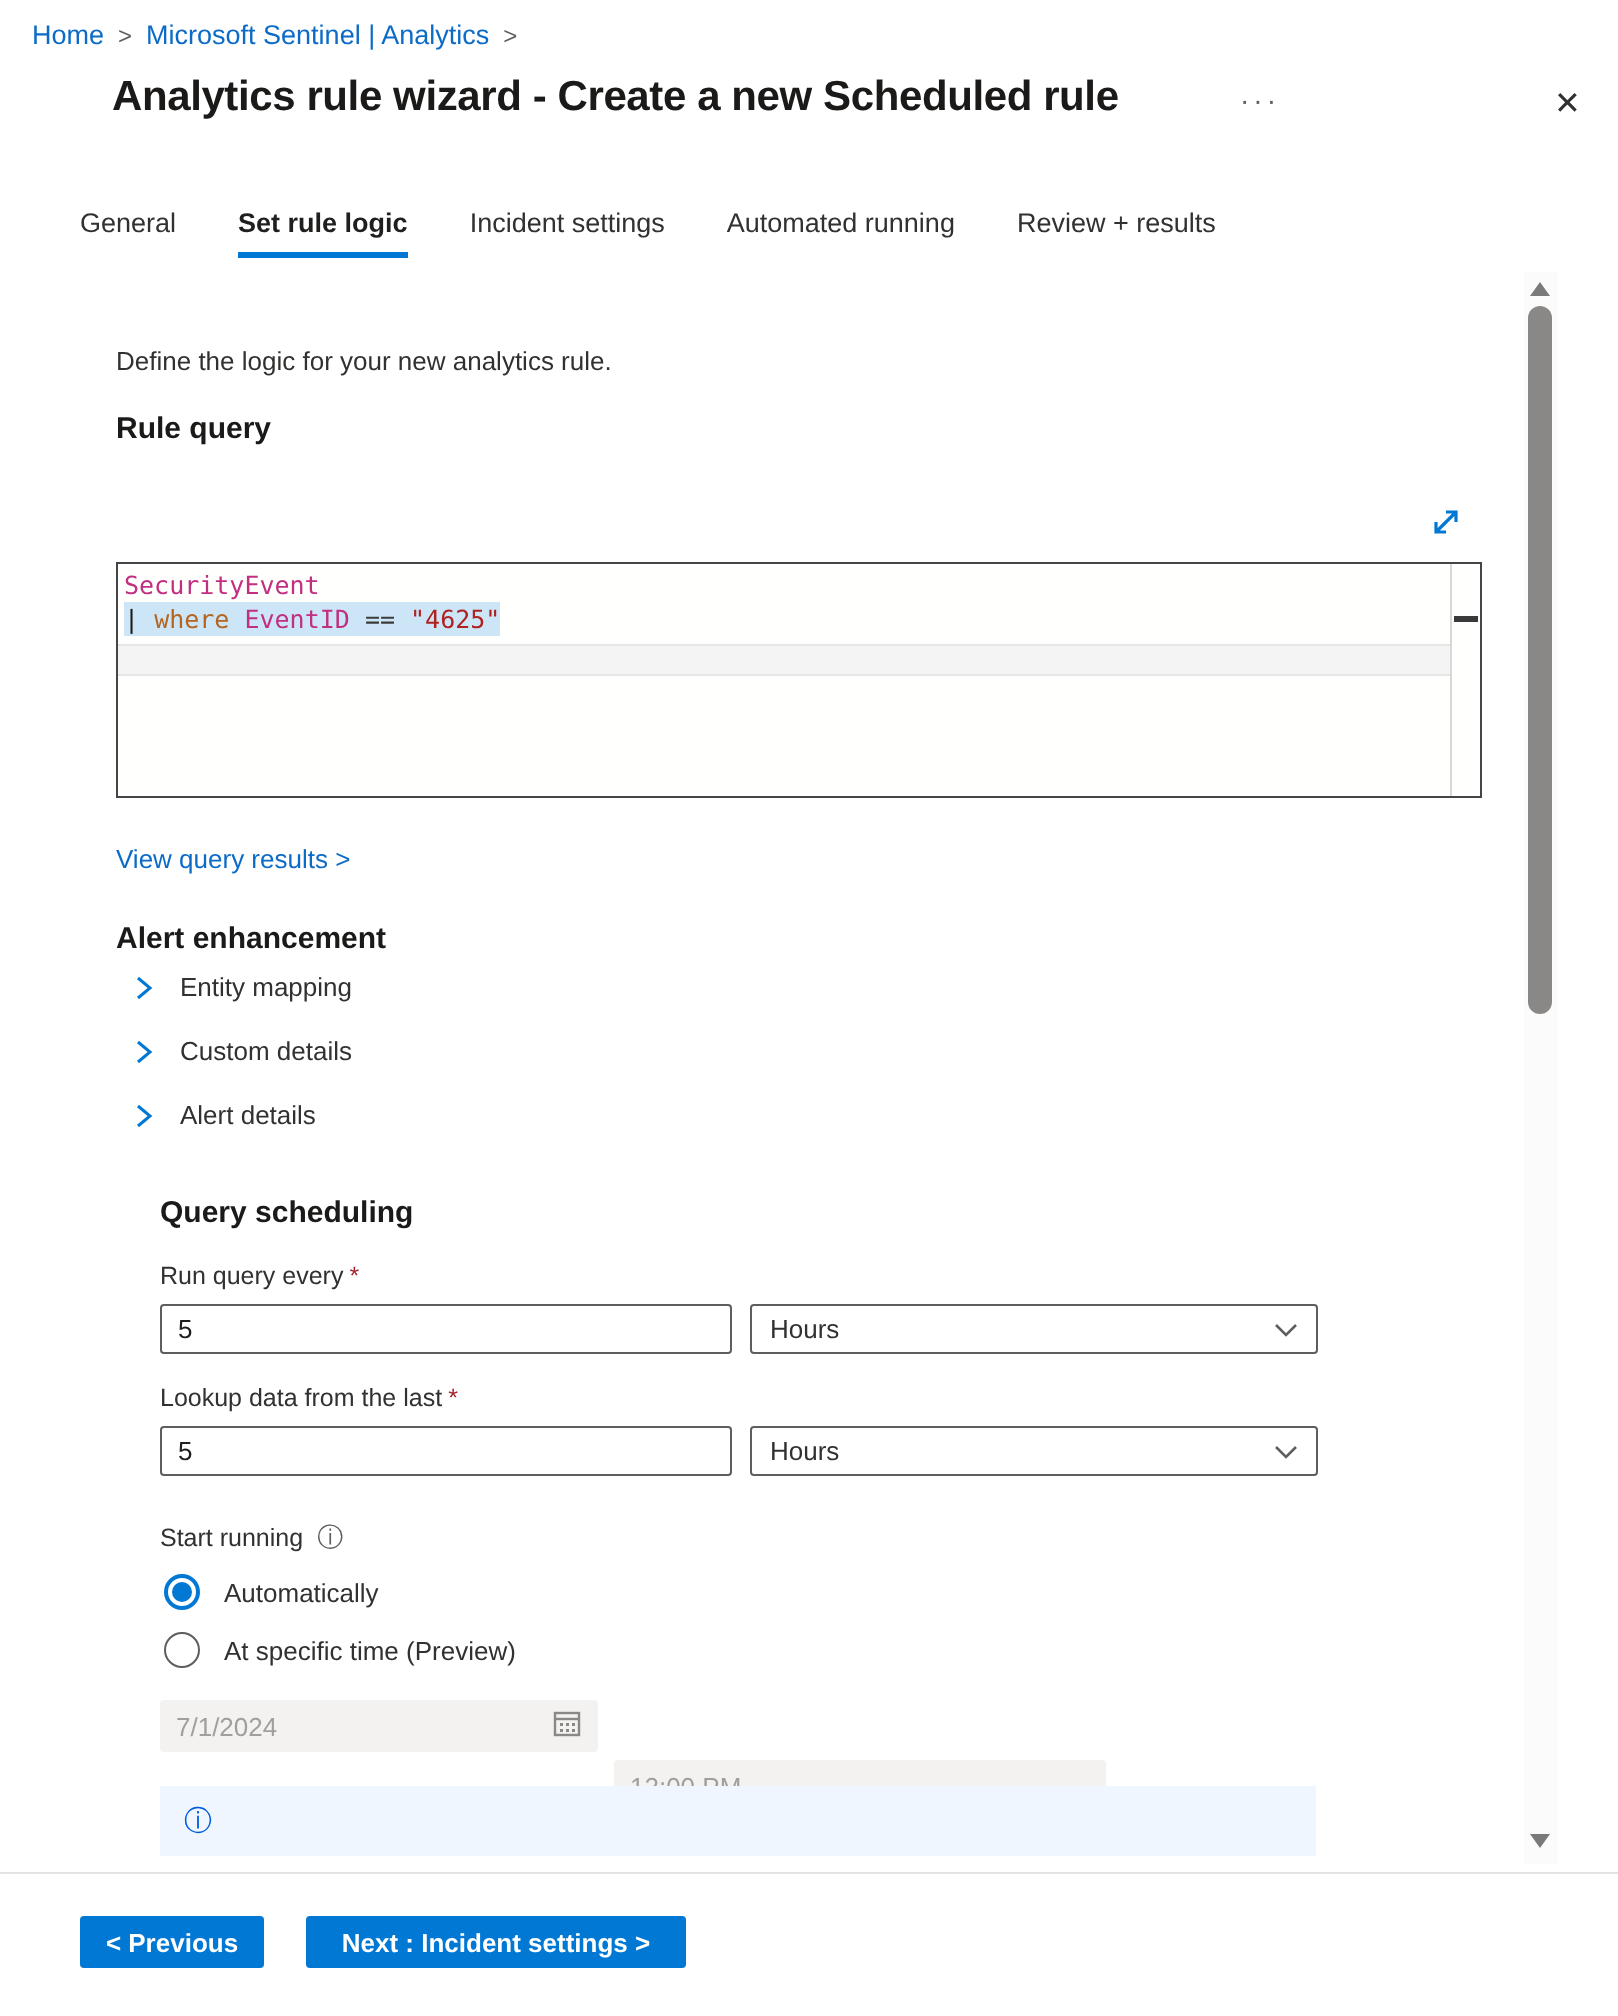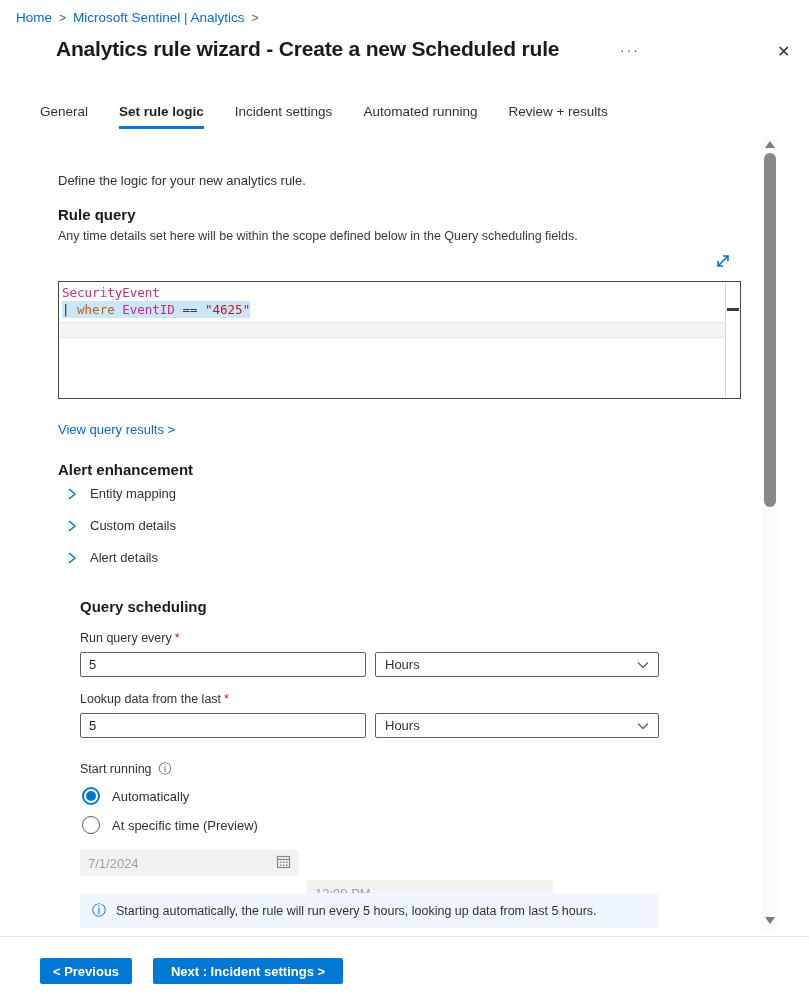--- a/index.html
+++ b/index.html
@@ -111,21 +111,20 @@
 
   <div class="scrollbar">
     <div class="sb-arrow sb-up"></div>
     <div class="sb-thumb"></div>
     <div class="sb-arrow sb-down"></div>
   </div>
 
   <div class="intro">Define the logic for your new analytics rule.</div>
 
   <div class="h-section rq-head">Rule query</div>
-  <div class="rq-desc">Any time details set here will be within the scope defined below in the Query scheduling fields.</div>
 
   <div class="expand-icon">
     <svg width="18" height="18" viewBox="0 0 18 18">
         <path d="M4 14 L14 4 M9 4 h5 v5 M9 14 h-5 v-5" fill="none" stroke="#0078d4" stroke-width="1.6"></path>
       </svg>
   </div>
 
   <div class="editor">
     <div class="code-line line1"><span class="tok-table">SecurityEvent</span></div>
     <div class="code-line line2"><span class="selection"><span class="tok-pipe">| </span><span class="tok-keyword">where </span><span class="tok-column">EventID </span><span class="tok-operator">== </span><span class="tok-string">"4625"</span></span></div>
@@ -215,20 +214,19 @@
             <rect x="10" y="10.5" width="1.5" height="1.5"></rect>
           </g>
         </svg></span>
   </div>
   <div class="disabled-input time-input">
     <span>12:00 PM</span>
   </div>
 
   <div class="banner">
     <span class="banner-icon">ⓘ</span>
-    <span class="banner-text">Starting automatically, the rule will run every 5 hours, looking up data from last 5 hours.</span>
   </div>
 
   <div class="footer-divider"></div>
   <button class="btn btn-prev">&lt; Previous</button>
   <button class="btn btn-next">Next : Incident settings &gt;</button>
 
 </div>
 
 </body></html>

